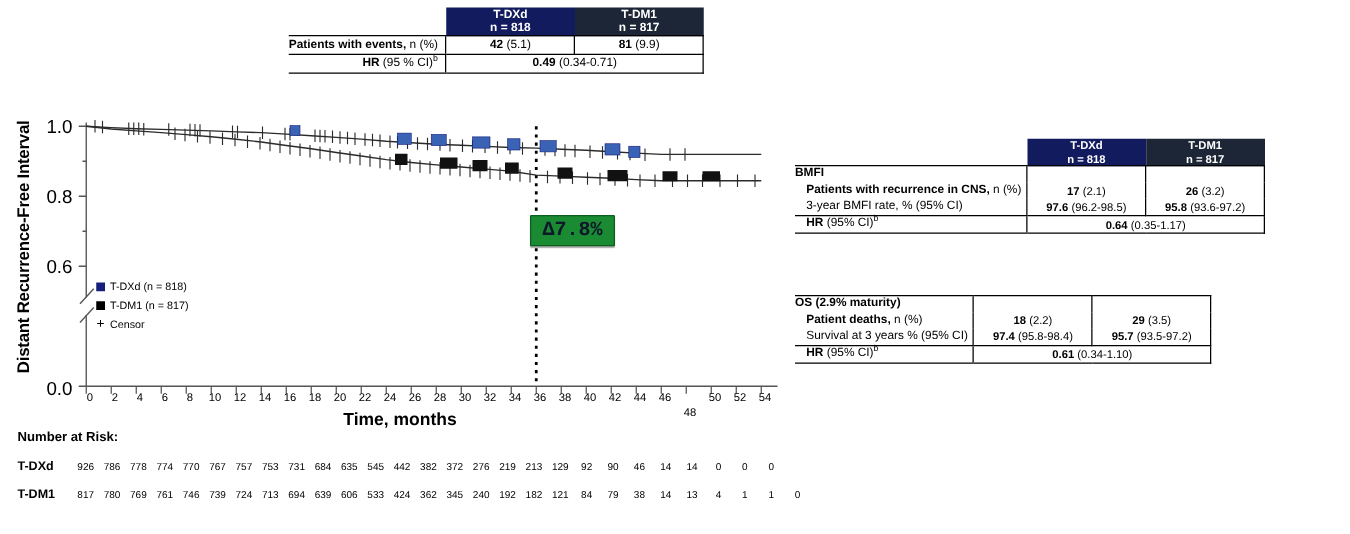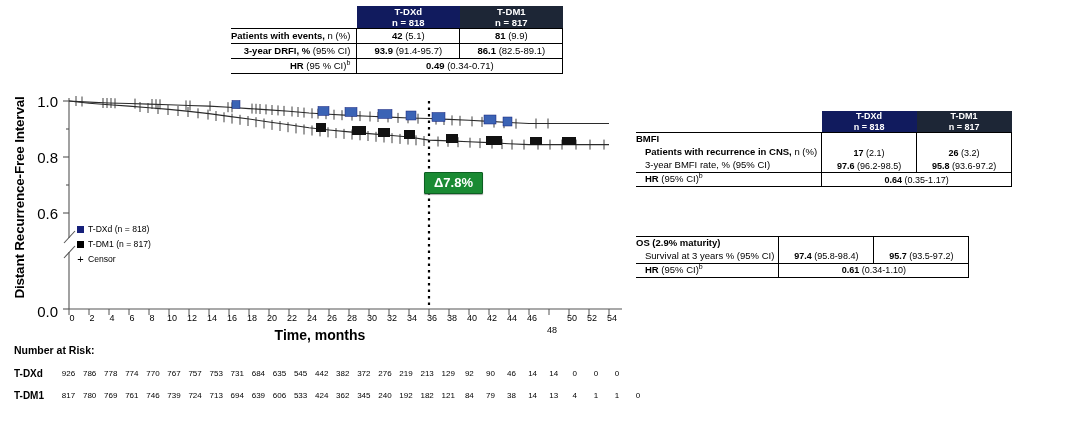--- a/index.html
+++ b/index.html
@@ -49,23 +49,23 @@
   
   #legend{left:77px;top:222px;font-size:8.6px;line-height:1.55;}
   #legend .row{display:flex;align-items:center;gap:4px;height:15px;}
   .swatch{width:7px;height:7px;display:inline-block;}
   .sw-dxd{background:#16207a;}
   .sw-dm1{background:#000000;}
   .plusmark{font-size:11px;line-height:7px;width:7px;text-align:center;display:inline-block;}
 
   
   #delta{left:424px;top:172px;background:#1a8a33;border:1.4px solid #0c5f22;
-         color:#ffffff;font-weight:bold;font-size:13px;
+         color:#0f172a;font-weight:bold;font-size:16px;
          padding:2px 9px 3px 9px;border-radius:1px;
-         box-shadow:0 1px 1px rgba(0,0,0,.35);}
+         box-shadow:0 1px 1px rgba(0,0,0,.35);font-family:Liberation Mono, monospace;}
 
   
   #narTitle{left:14px;top:344px;font-weight:bold;font-size:10.5px;}
   #narWrap{left:14px;top:362px;font-size:8px;}
   .narRow{display:flex;align-items:center;height:22px;}
   .narName{font-weight:bold;font-size:10px;width:44px;}
   .narVals{display:flex;}
   .narVals span{display:inline-block;width:21.1px;text-align:center;}
 </style>
 </head>
@@ -90,31 +90,20 @@
       <span class="b">Patients with events,</span><span> n (%)</span>
     </td>
     <td class="val ctr tline bline lsep rsep">
       <span class="b">42</span><span> (5.1)</span>
     </td>
     <td class="val ctr tline bline rsep">
       <span class="b">81</span><span> (9.9)</span>
     </td>
   </tr>
 
-  <tr>
-    <td class="lab rt bline">
-      <span class="b">3-year DRFI, %</span><span> (95% CI)</span>
-    </td>
-    <td class="val ctr bline lsep rsep">
-      <span class="b">93.9</span><span> (91.4-95.7)</span>
-    </td>
-    <td class="val ctr bline rsep">
-      <span class="b">86.1</span><span> (82.5-89.1)</span>
-    </td>
-  </tr>
 
   <tr>
     <td class="lab rt bline">
       <span class="b">HR</span><span> (95 % CI)</span><sup>b</sup>
     </td>
     <td class="val ctr bline lsep rsep" colspan="2">
       <span class="b">0.49</span><span> (0.34-0.71)</span>
     </td>
   </tr>
 </tbody>
@@ -491,20 +480,31 @@
   </table>
 
 <table class="abs statTable rtTable" id="osTable">
   <tbody>
       <tr>
     <td class="lab lt tline b">OS (2.9% maturity)</td>
     <td class="val tline lsep rsep"></td>
     <td class="val tline rsep"></td>
   </tr>
   <tr>
+    <td class="lab lt" style="padding-left:9px;">
+      <span class="b">Patient deaths,</span><span> n (%)</span>
+    </td>
+    <td class="val ctr lsep rsep">
+      <span class="b">18</span><span> (2.2)</span>
+    </td>
+    <td class="val ctr rsep">
+      <span class="b">29</span><span> (3.5)</span>
+    </td>
+  </tr>
+  <tr>
     <td class="lab lt bline" style="padding-left:9px;">
       <span>Survival at 3 years % (95% CI)</span>
     </td>
     <td class="val ctr bline lsep rsep">
       <span class="b">97.4</span><span> (95.8-98.4)</span>
     </td>
     <td class="val ctr bline rsep">
       <span class="b">95.7</span><span> (93.5-97.2)</span>
     </td>
   </tr>

